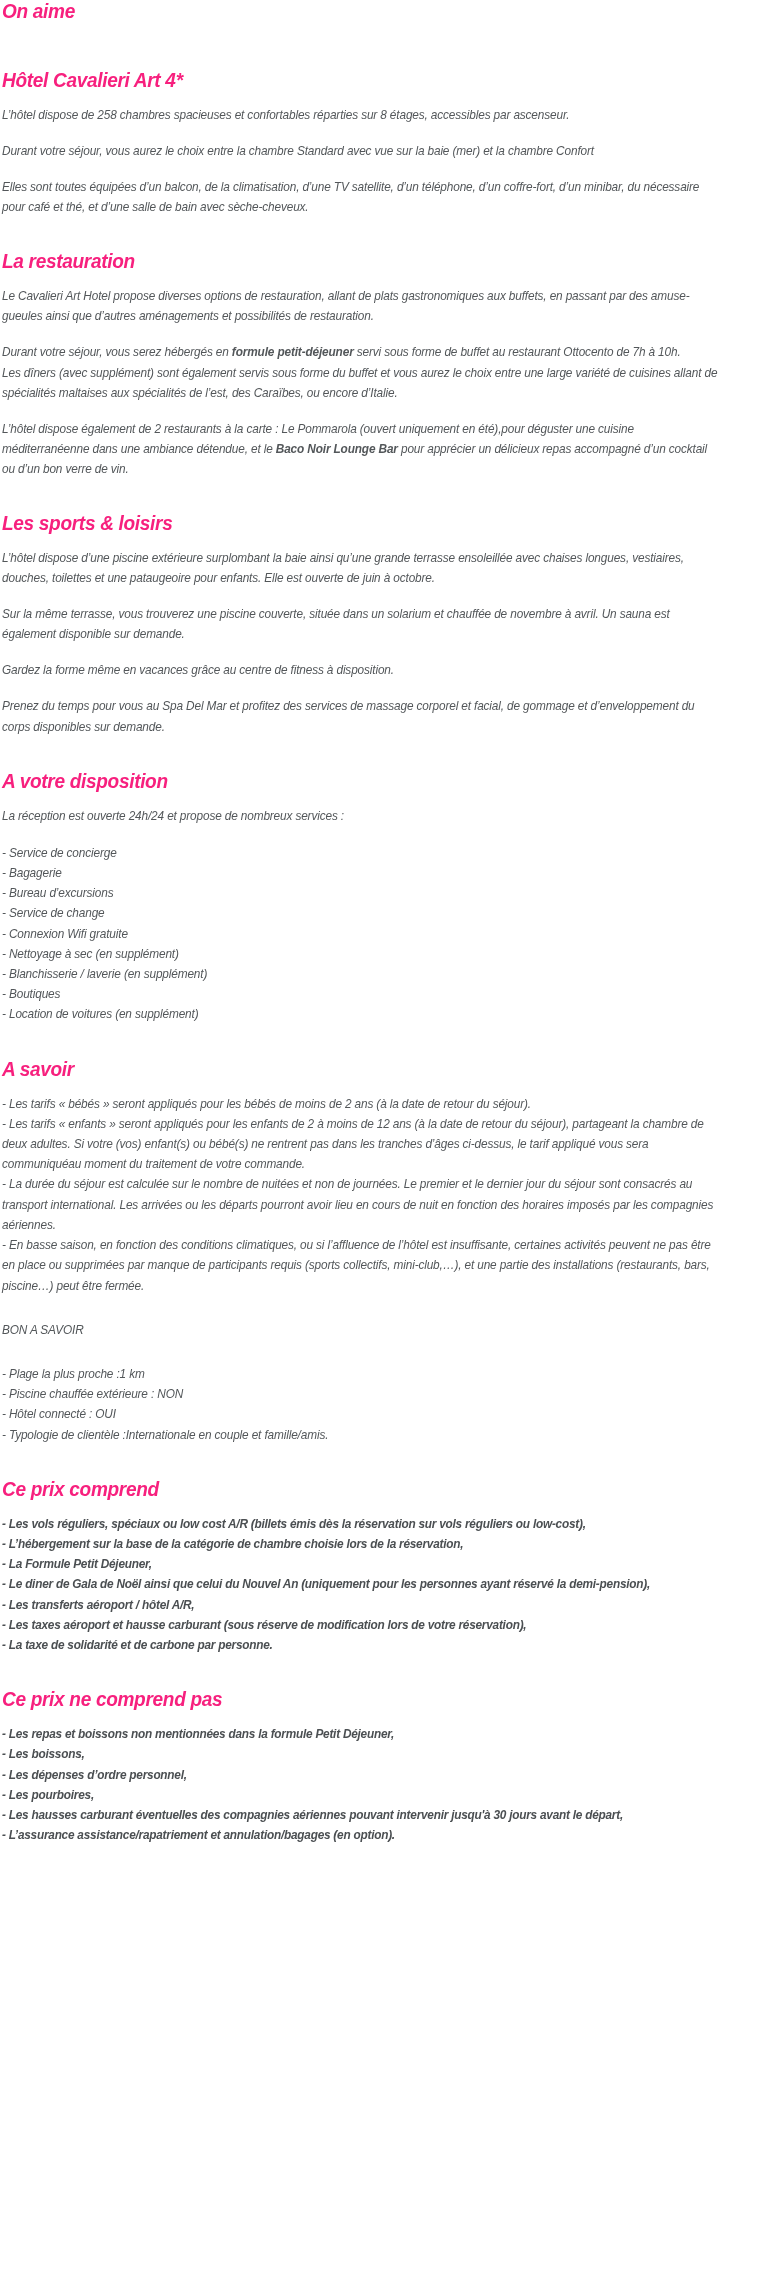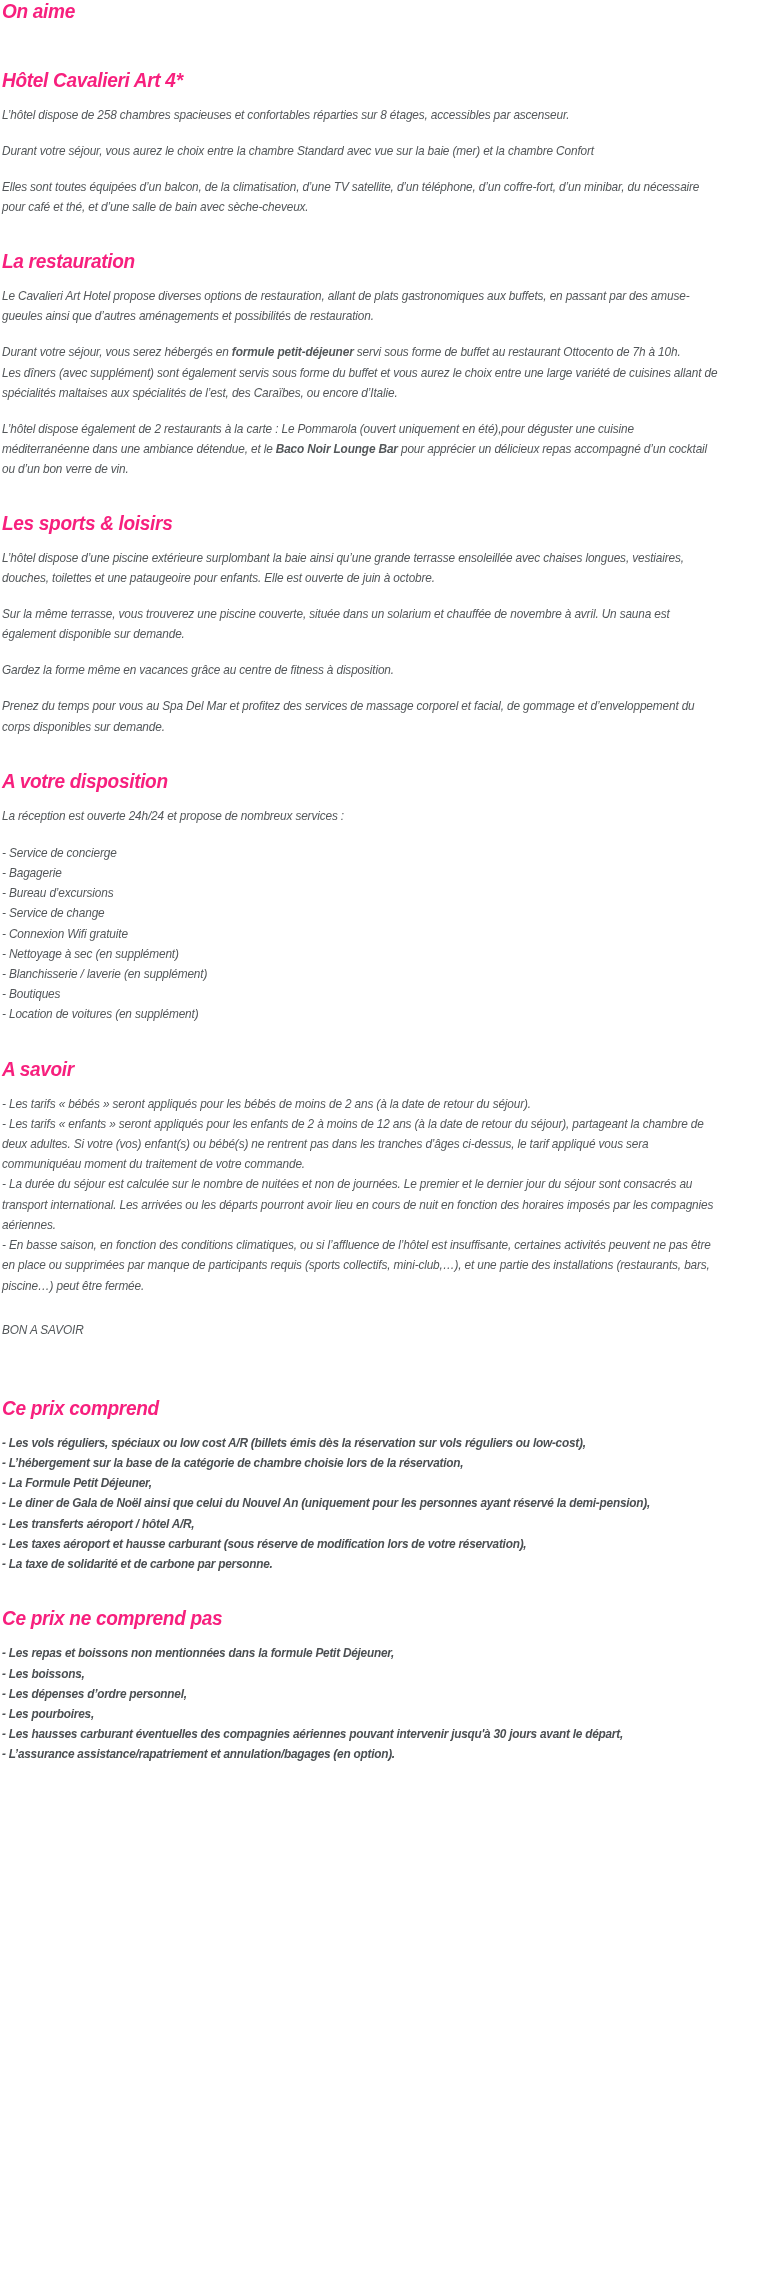--- a/index.html
+++ b/index.html
@@ -144,20 +144,26 @@
     <div class="sp-title-after"></div>
     <div class="list-tight">
       <p class="body-line">- Les tarifs « bébés » seront appliqués pour les bébés de moins de 2 ans (à la date de retour du séjour).</p>
       <p class="body-line">- Les tarifs « enfants » seront appliqués pour les enfants de 2 à moins de 12 ans (à la date de retour du séjour), partageant la chambre de deux adultes. Si votre (vos) enfant(s) ou bébé(s) ne rentrent pas dans les tranches d’âges ci-dessus, le tarif appliqué vous sera communiquéau moment du traitement de votre commande.</p>
       <p class="body-line">- La durée du séjour est calculée sur le nombre de nuitées et non de journées. Le premier et le dernier jour du séjour sont consacrés au transport international. Les arrivées ou les départs pourront avoir lieu en cours de nuit en fonction des horaires imposés par les compagnies aériennes.</p>
       <p class="body-line">- En basse saison, en fonction des conditions climatiques, ou si l’affluence de l’hôtel est insuffisante, certaines activités peuvent ne pas être en place ou supprimées par manque de participants requis (sports collectifs, mini-club,…), et une partie des installations (restaurants, bars, piscine…) peut être fermée.</p>
     </div>
     <div class="sp-block-md"></div>
     <p class="body-para">BON A SAVOIR</p>
     <div class="sp-block-md"></div>
+    <div class="list-tight">
+      <p class="body-line">- Plage la plus proche :1 km</p>
+      <p class="body-line">- Piscine chauffée extérieure : NON</p>
+      <p class="body-line">- Hôtel connecté : OUI</p>
+      <p class="body-line">- Typologie de clientèle :Internationale en couple et famille/amis.</p>
+    </div>
   </section>
 
   <div class="sp-block-lg"></div>
 
   <section class="bold-block">
     <h2 class="section-title">Ce prix comprend</h2>
     <div class="sp-title-after"></div>
     <div class="list-tight">
       <p class="body-line">- Les vols réguliers, spéciaux ou low cost A/R (billets émis dès la réservation sur vols réguliers ou low-cost),</p>
       <p class="body-line">- L’hébergement sur la base de la catégorie de chambre choisie lors de la réservation,</p>

